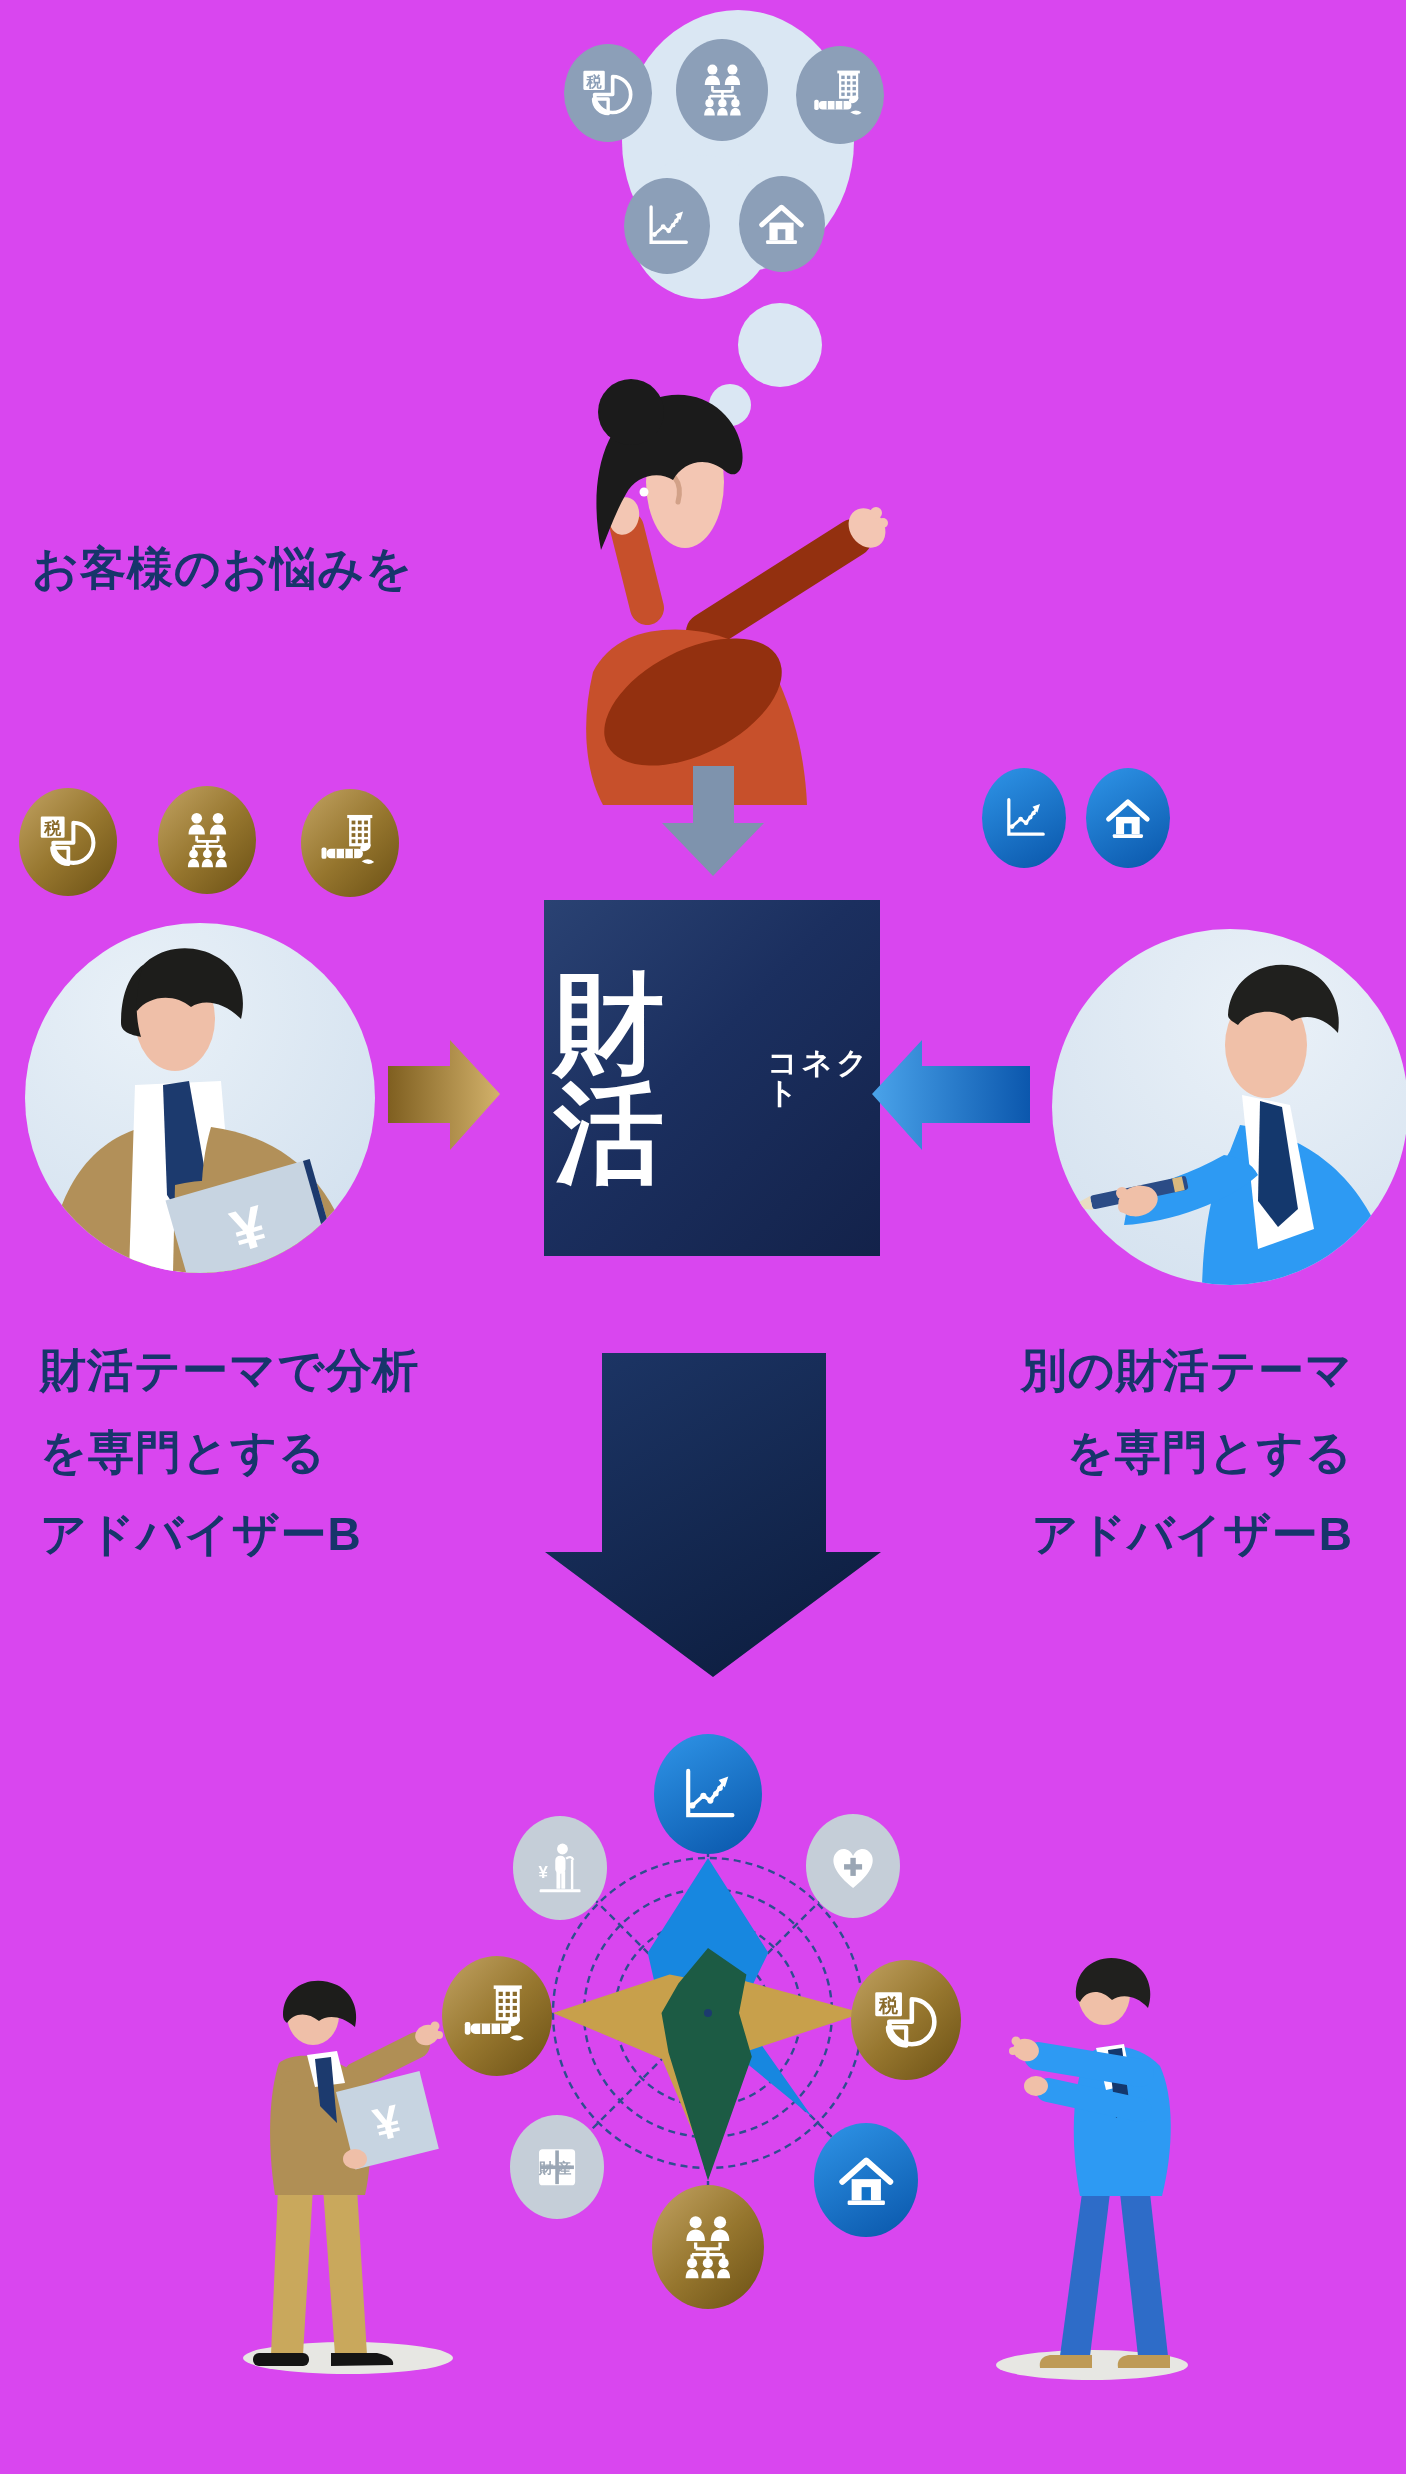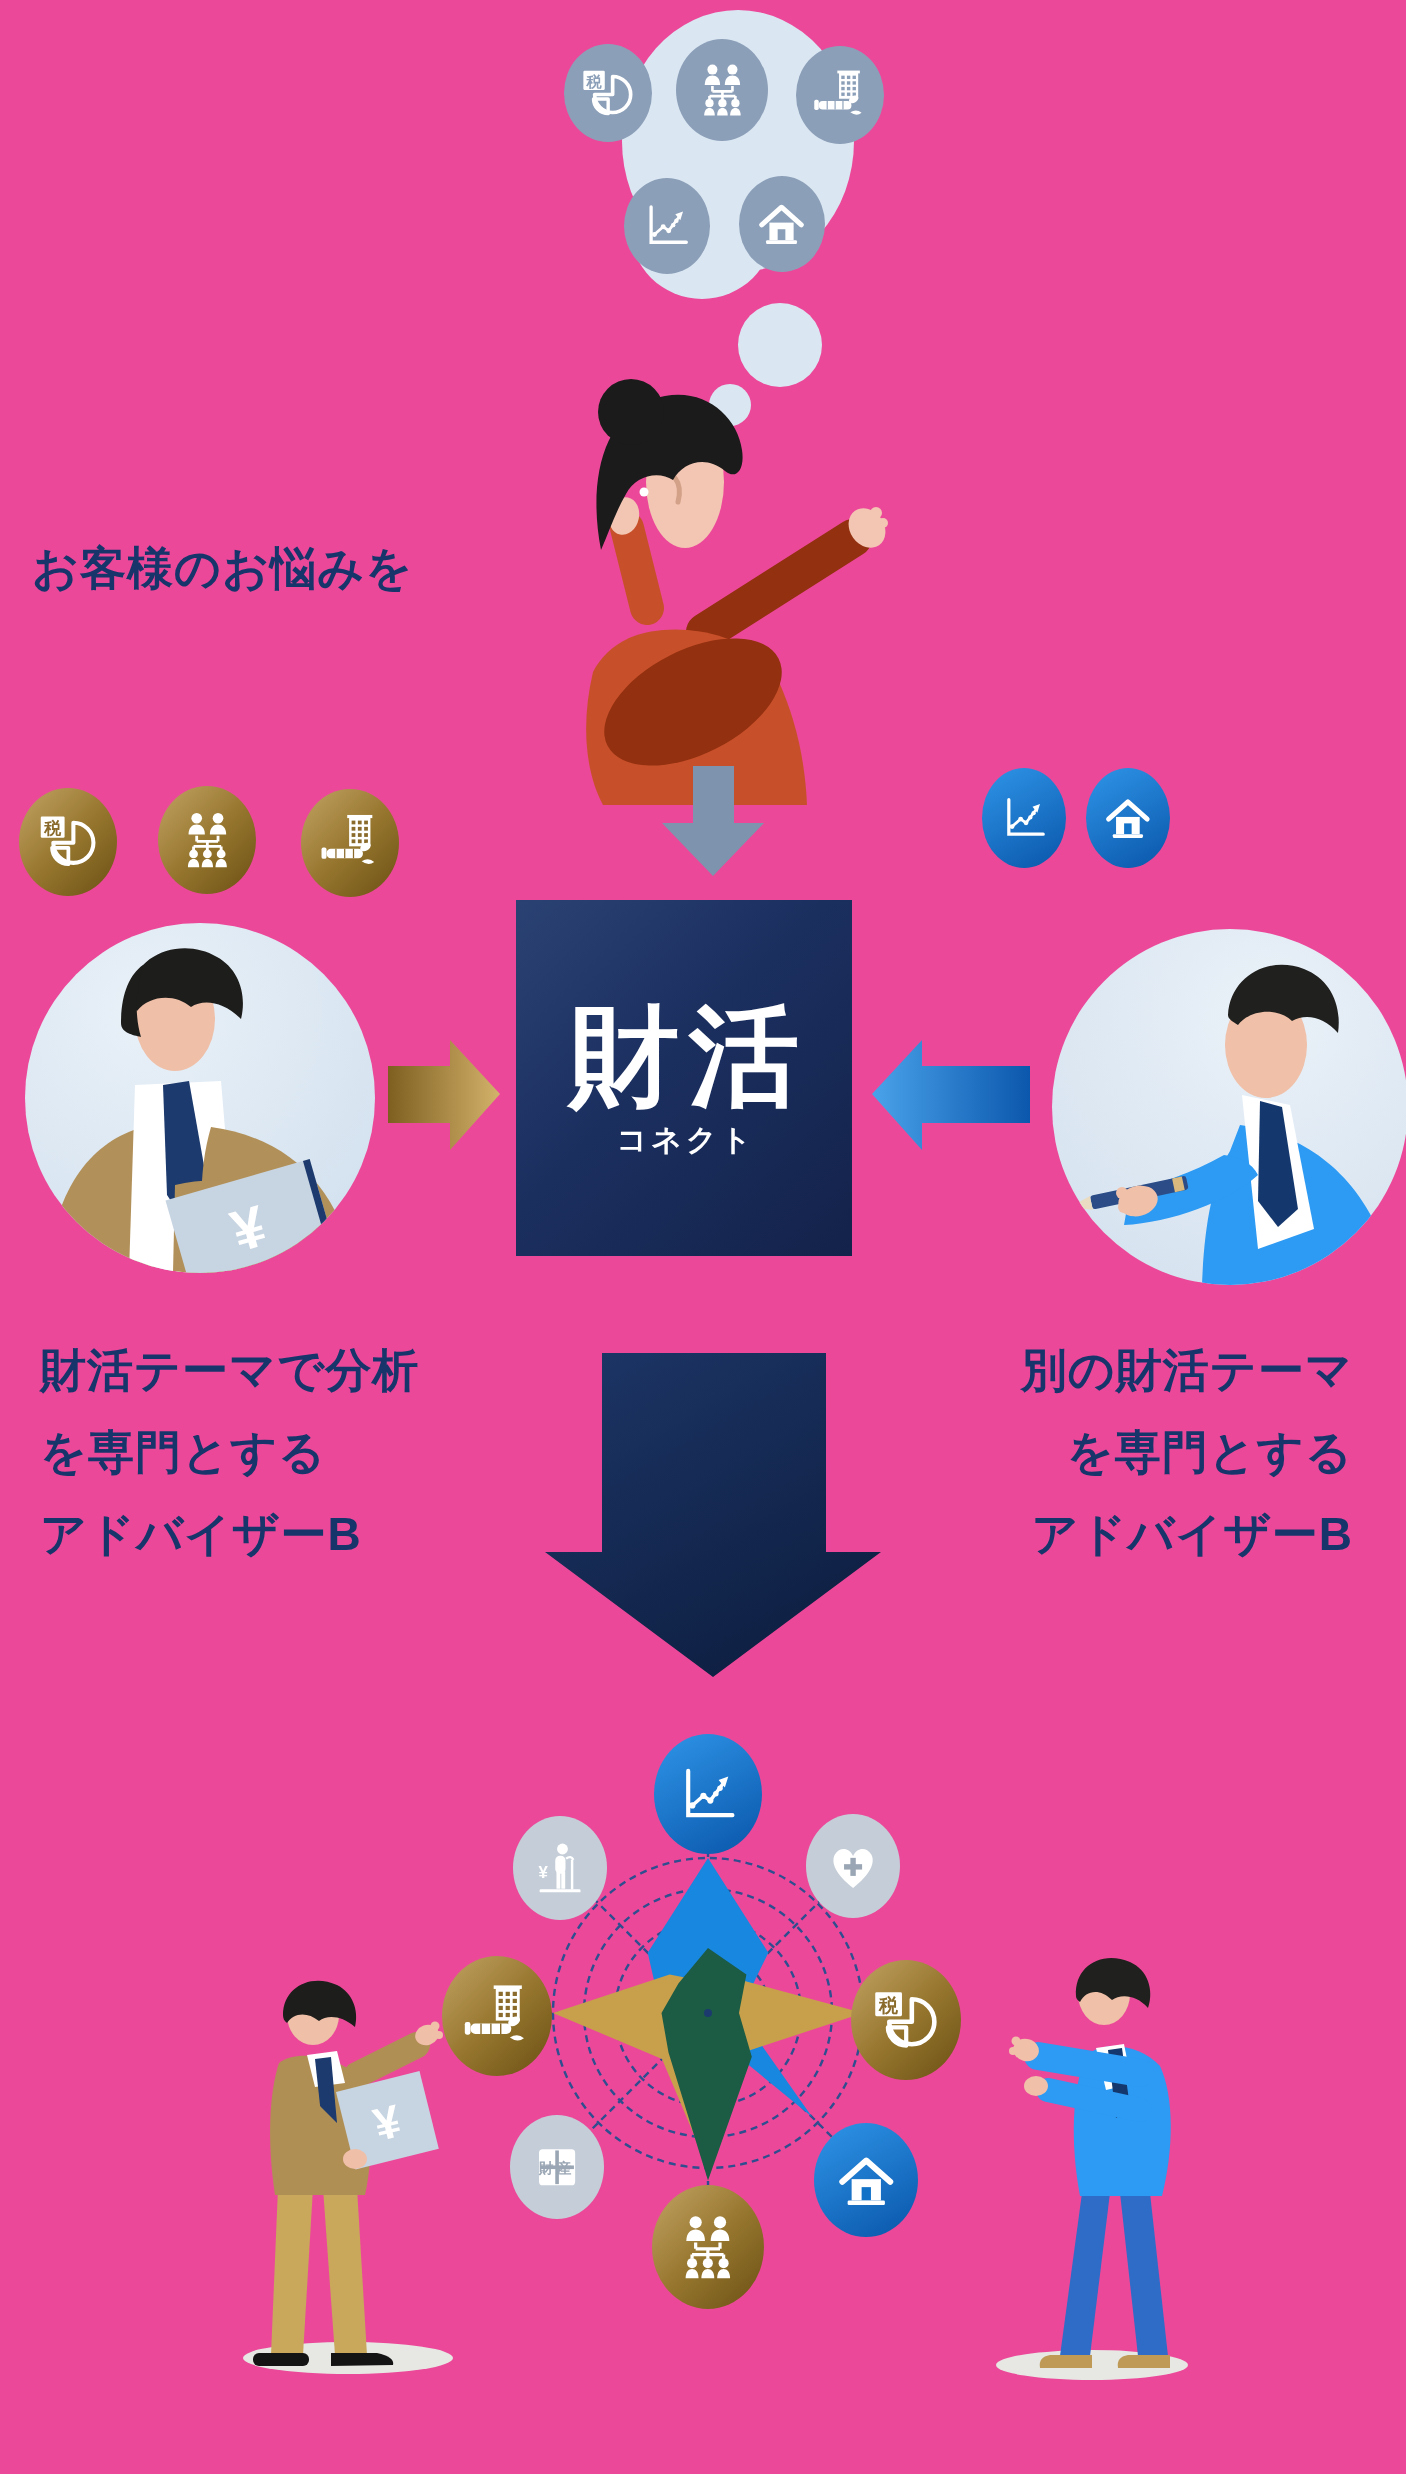--- a/index.html
+++ b/index.html
@@ -9,23 +9,23 @@
   .bubble{position:absolute;border-radius:50%;background:#DAE7F3;}
   .icon-bubble{position:absolute;border-radius:50%;display:flex;align-items:center;justify-content:center;}
   .icon-bubble svg{width:64%;height:64%;}
   .pal-slate{background:#8C9FB8;color:#8C9FB8;}
   .pal-gold{background:linear-gradient(135deg,#c2a363 0%,#96762e 52%,#6b5014 100%);color:#8a6b2b;}
   .pal-blue{background:linear-gradient(150deg,#2f95e8 0%,#0d5cb0 90%);color:#1272c8;}
   .pal-gray{background:#C5CED8;color:#9AA6B4;}
   .caption{position:absolute;color:#17356B;font-weight:700;font-size:46px;line-height:1.78;letter-spacing:1px;white-space:nowrap;}
   .caption div{display:block;}
   #label-b{text-align:right;}
-  #hub-box{position:absolute;left:516px;top:900px;width:336px;height:356px;
+  #hub-box{position:absolute;left:544px;top:900px;width:336px;height:356px;
            background:linear-gradient(135deg,#2a4273 0%,#1b2f5f 45%,#13224a 100%);
-           display:flex;flex-direction:column;align-items:center;justify-content:center;gap:14px;}
+           display:flex;flex-direction:row;align-items:center;justify-content:center;gap:14px;}
   #hub-logo-top{font-family:"DejaVu Serif","Liberation Serif",serif;font-size:110px;font-weight:700;
                 color:#fff;letter-spacing:10px;line-height:1;margin-left:10px;}
   #hub-logo-bottom{font-family:"DejaVu Serif","Liberation Serif",serif;font-size:30px;font-weight:600;
                 color:#fff;letter-spacing:4px;line-height:1;margin-left:4px;}
   #proposal-text{position:absolute;left:545px;top:1376px;width:336px;text-align:center;color:#fff;}
   #proposal-text .p1,#proposal-text .p3{font-size:52px;font-weight:700;letter-spacing:6px;line-height:1.25;}
   #proposal-text .p2{font-size:40px;font-weight:700;line-height:1.2;}
   .shadow-ellipse{position:absolute;border-radius:50%;background:#E7E7E3;}
   svg text{font-family:"Liberation Sans",sans-serif;}
 </style>
@@ -109,21 +109,21 @@
   </symbol>
   <symbol id="sym-zaisan-grid" viewBox="0 0 100 100">
     <rect x="20" y="20" width="60" height="60" rx="6" fill="#fff"></rect>
     <rect x="47" y="22" width="6" height="56" fill="currentColor"></rect>
     <rect x="22" y="47" width="56" height="6" fill="currentColor"></rect>
     <text x="50" y="59" font-size="24" font-weight="bold" fill="currentColor" text-anchor="middle" letter-spacing="6">財産</text>
   </symbol>
 </defs>
 </svg>
 
-<div id="stage" style="background: #ec4899;">
+<div id="stage" style="background: #d946ef;">
 
   <div class="bubble" style="left:622px;top:10px;width:232px;height:262px;"></div>
   <div class="bubble" style="left:630px;top:155px;width:144px;height:144px;"></div>
   <div class="bubble" style="left:738px;top:303px;width:84px;height:84px;"></div>
   <div class="bubble" style="left:709px;top:384px;width:42px;height:42px;"></div>
 
   <svg class="abs" style="left:555px;top:370px;" width="340" height="435" viewBox="0 0 340 435">
     <g>
       <line x1="150" y1="262" x2="298" y2="168" stroke="#93300F" stroke-width="38" stroke-linecap="round"></line>
       <ellipse cx="312" cy="158" rx="17" ry="21" transform="rotate(-35 312 158)" fill="#F3C6B3"></ellipse>

